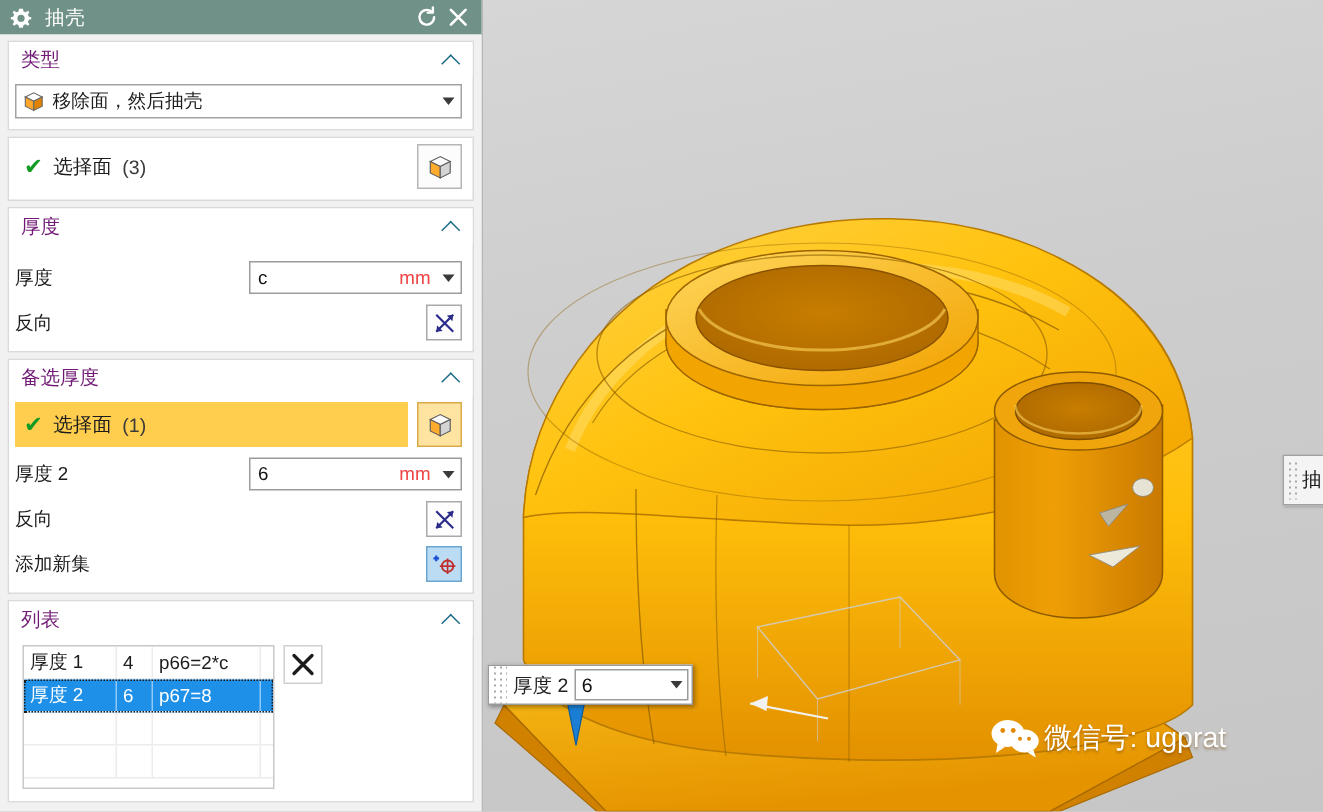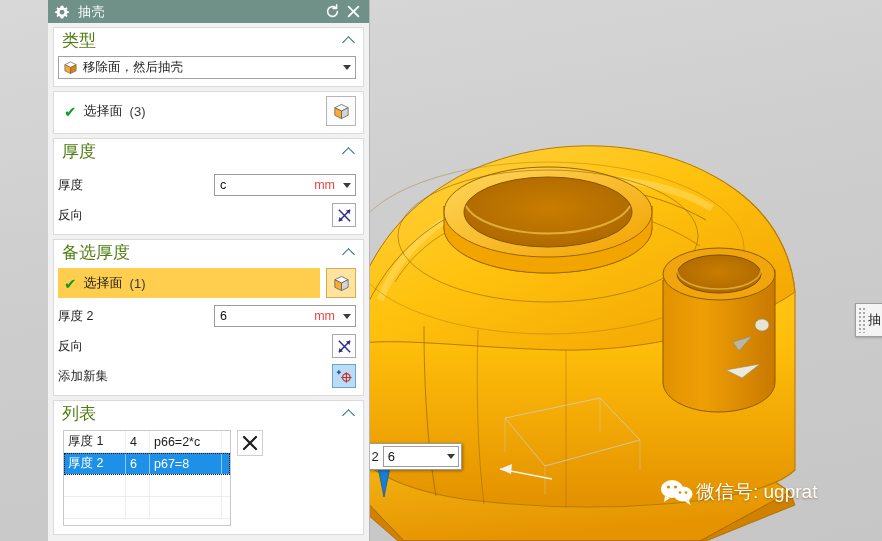--- a/index.html
+++ b/index.html
@@ -72,21 +72,21 @@
     background-size: 4px 4px;
   }
   #right-tab .rt-label { font-size: 13px; color: #1b1b1b; }
 
   
   #dialog {
     position: absolute; left: 0; top: 0; width: 322px; height: 541px;
     background: #f1f1f1;
     border-right: 1px solid #b6b6b6;
     display: flex; flex-direction: column;
-    font-size: 12.5px; color: #1c1c1c; margin-left: 48px;
+    font-size: 12.5px; color: #1c1c1c;
   }
   #titlebar {
     height: 23px; flex: 0 0 23px;
     background: #6f9187;
     display: flex; align-items: center;
     padding: 0 6px 0 7px;
     color: #ffffff;
   }
   #titlebar .tb-title { font-size: 13px; margin-left: 9px; letter-spacing: .5px; }
   #titlebar .tb-spacer { flex: 1 1 auto; }
@@ -102,21 +102,21 @@
     background: #f1f1f1;
   }
 
   .group {
     background: #ffffff;
     border: 1px solid #dadada;
   }
   .group-head {
     height: 24px; display: flex; align-items: center;
     padding: 0 7px 0 8px;
-    color: #4d7c0f; font-size: 17px;
+    color: #701a75; font-size: 13px;
     background: #ffffff;
   }
   .group-head .gh-title { flex: 1 1 auto; }
   .chev {
     width: 13px; height: 13px; position: relative;
   }
   .chev::before {
     content: ""; position: absolute; left: 1px; top: 4px;
     width: 8px; height: 8px;
     border-left: 1.6px solid #1a6a86; border-top: 1.6px solid #1a6a86;

